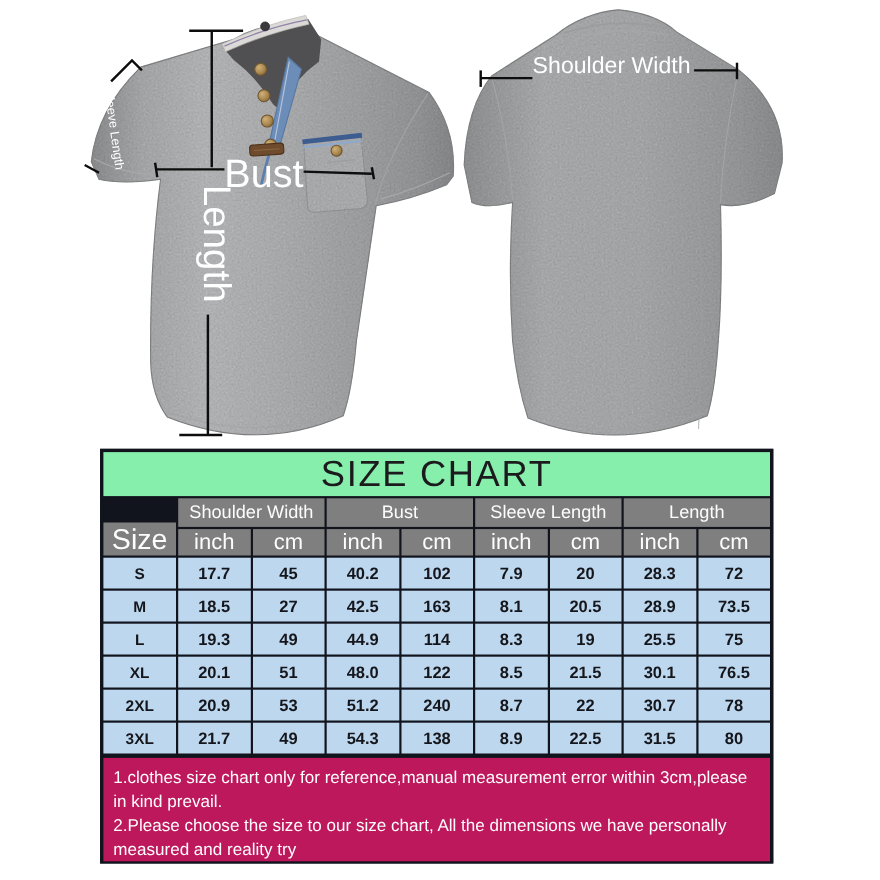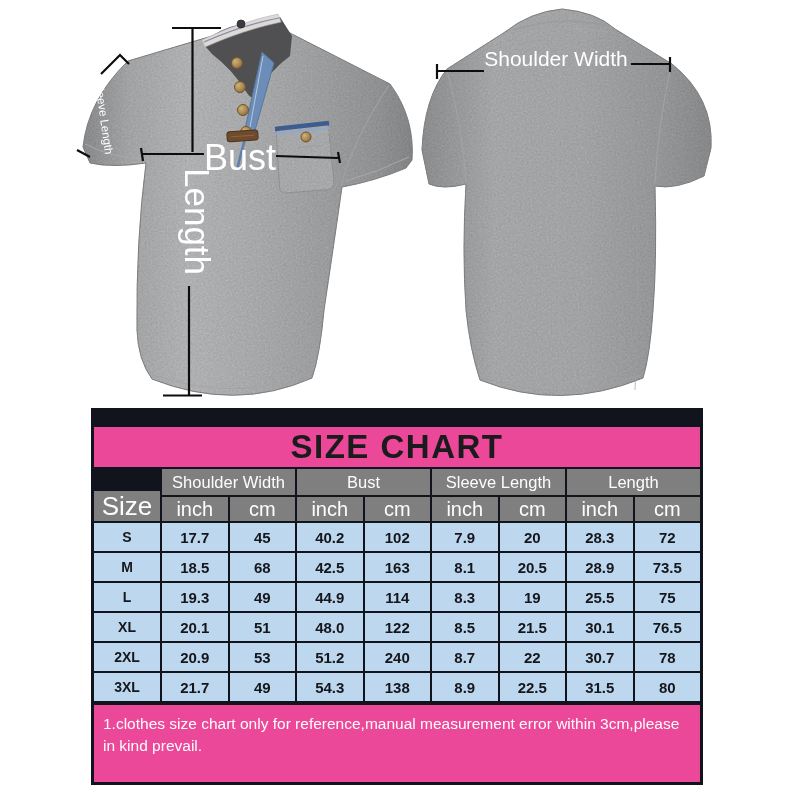--- a/index.html
+++ b/index.html
@@ -7,39 +7,39 @@
   .stage{position:relative;width:800px;height:800px;background:#fff;}
   .figure-svg{position:absolute;left:0;top:0;width:800px;height:410px;}
 
   
   .size-table{
     position:absolute;left:91px;top:408px;width:612px;height:377px;
     box-sizing:border-box;border:3px solid #11141d;background:#11141d;
     display:flex;flex-direction:column;row-gap:2px;
   }
   .st-title{
-    height:40px;flex:0 0 40px;background:#ec4899;color:#1b1b1d;
+    height:40px;flex:0 0 40px;background:#86efac;color:#1b1b1d;
     display:flex;align-items:center;justify-content:center;
-    font-size:33px;font-weight:bold;letter-spacing:1.5px;margin-top:16px;
+    font-size:33px;font-weight:normal;letter-spacing:1.5px;
   }
   .st-grid{
     flex:0 0 234px;display:grid;gap:2px;background:#11141d;
     grid-template-columns:66px repeat(8,1fr);
     grid-template-rows:26px 24px repeat(6,28px);
   }
   .cell{display:flex;align-items:center;justify-content:center;overflow:hidden;}
   .th{background:#7f7f7f;color:#fdfdfd;}
   .th-size{grid-row:1 / span 2;grid-column:1;font-size:26px;margin-top:22px;}
   .th-group{font-size:16.5px;}
   .g1{grid-column:2 / span 2}.g2{grid-column:4 / span 2}.g3{grid-column:6 / span 2}.g4{grid-column:8 / span 2}
   .th-unit{font-size:20px;}
   .td{background:#bdd7ee;color:#15161c;font-size:15px;font-weight:bold;}
   .td-size{font-size:14px;}
   .st-notes{
-    flex:1 1 auto;background:#ec4899;color:#fdfdfd;
+    flex:1 1 auto;background:#be185d;color:#fdfdfd;
     font-size:15.5px;line-height:21.5px;padding:8px 9px 0 9px;
   }
   .st-notes p{margin:0;}
 
   
   .meas-label{fill:#ffffff;}
   .meas-line{stroke:#0d0d0d;stroke-width:2.2;fill:none;}
 </style>
 </head>
 <body>
@@ -192,21 +192,21 @@
       <div class="cell td">45</div>
       <div class="cell td">40.2</div>
       <div class="cell td">102</div>
       <div class="cell td">7.9</div>
       <div class="cell td">20</div>
       <div class="cell td">28.3</div>
       <div class="cell td">72</div>
 
       <div class="cell td td-size">M</div>
       <div class="cell td">18.5</div>
-      <div class="cell td">68</div>
+      <div class="cell td">27</div>
       <div class="cell td">42.5</div>
       <div class="cell td">163</div>
       <div class="cell td">8.1</div>
       <div class="cell td">20.5</div>
       <div class="cell td">28.9</div>
       <div class="cell td">73.5</div>
 
       <div class="cell td td-size">L</div>
       <div class="cell td">19.3</div>
       <div class="cell td">49</div>
@@ -243,16 +243,17 @@
       <div class="cell td">54.3</div>
       <div class="cell td">138</div>
       <div class="cell td">8.9</div>
       <div class="cell td">22.5</div>
       <div class="cell td">31.5</div>
       <div class="cell td">80</div>
     </div>
 
     <div class="st-notes">
       <p>1.clothes size chart only for reference,manual measurement error within 3cm,please in kind prevail.</p>
+      <p>2.Please choose the size to our size chart, All the dimensions we have personally measured and reality try</p>
     </div>
   </div>
 
 </div>
 
 </body></html>

